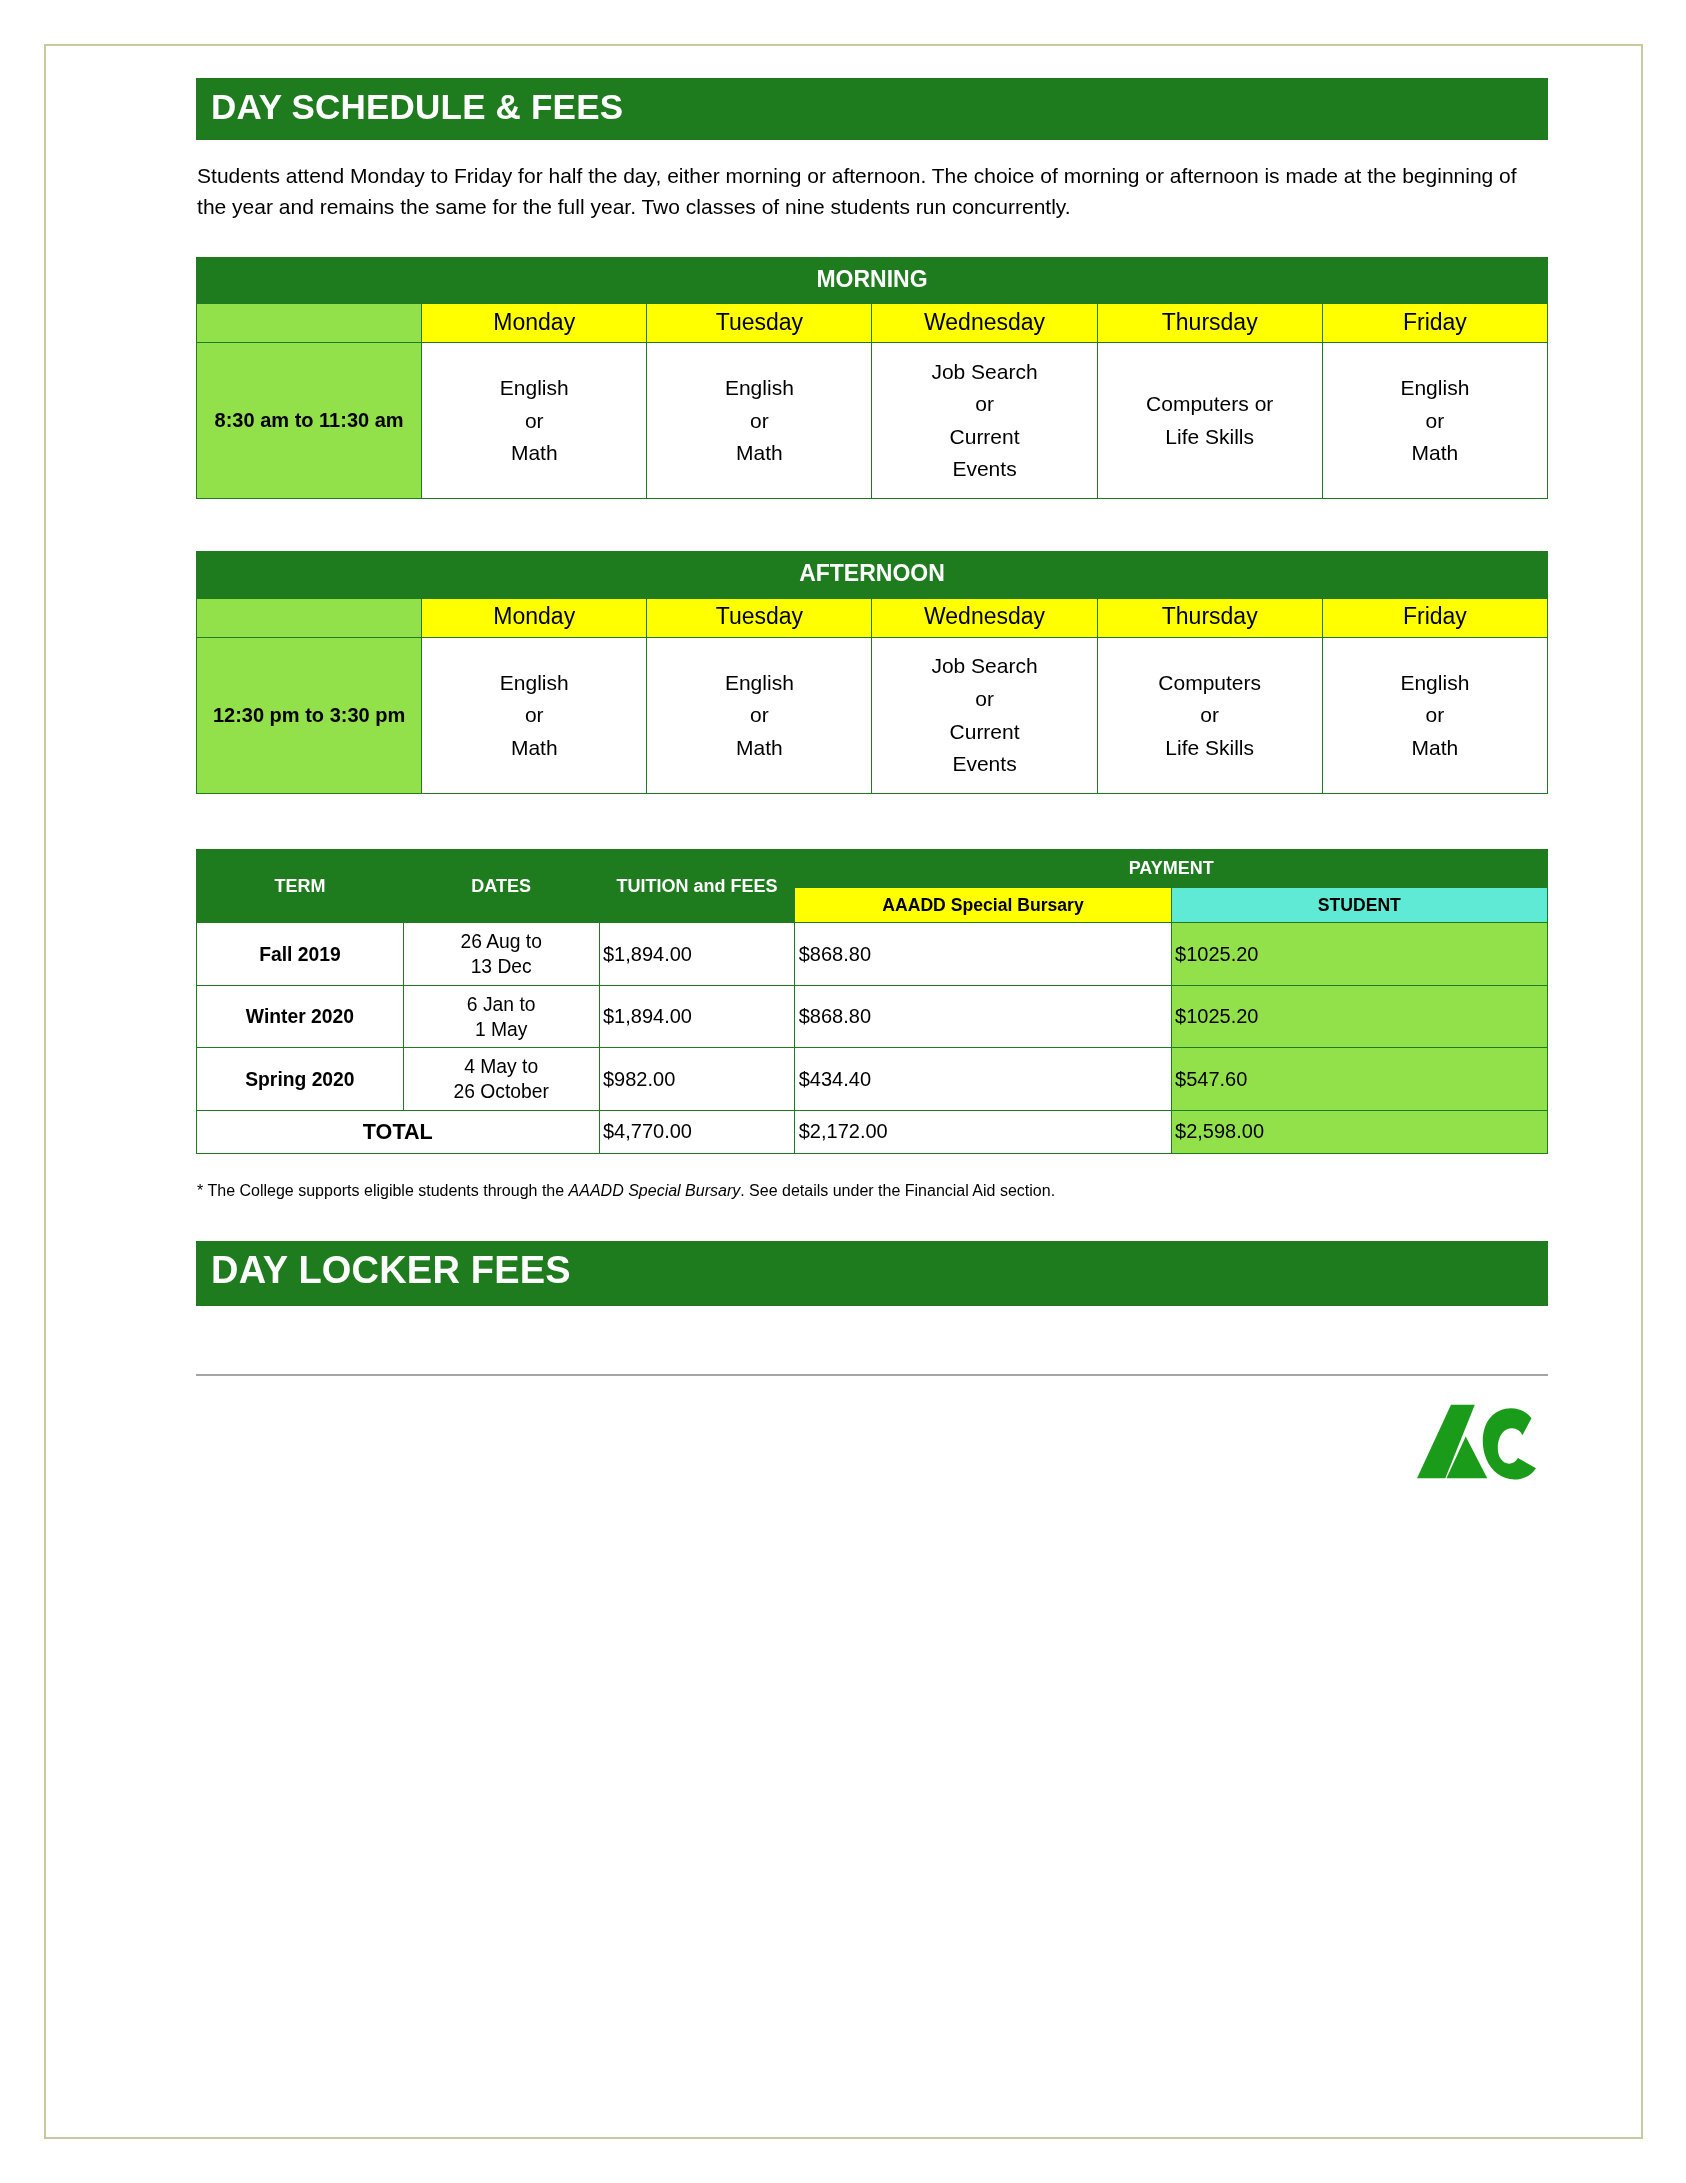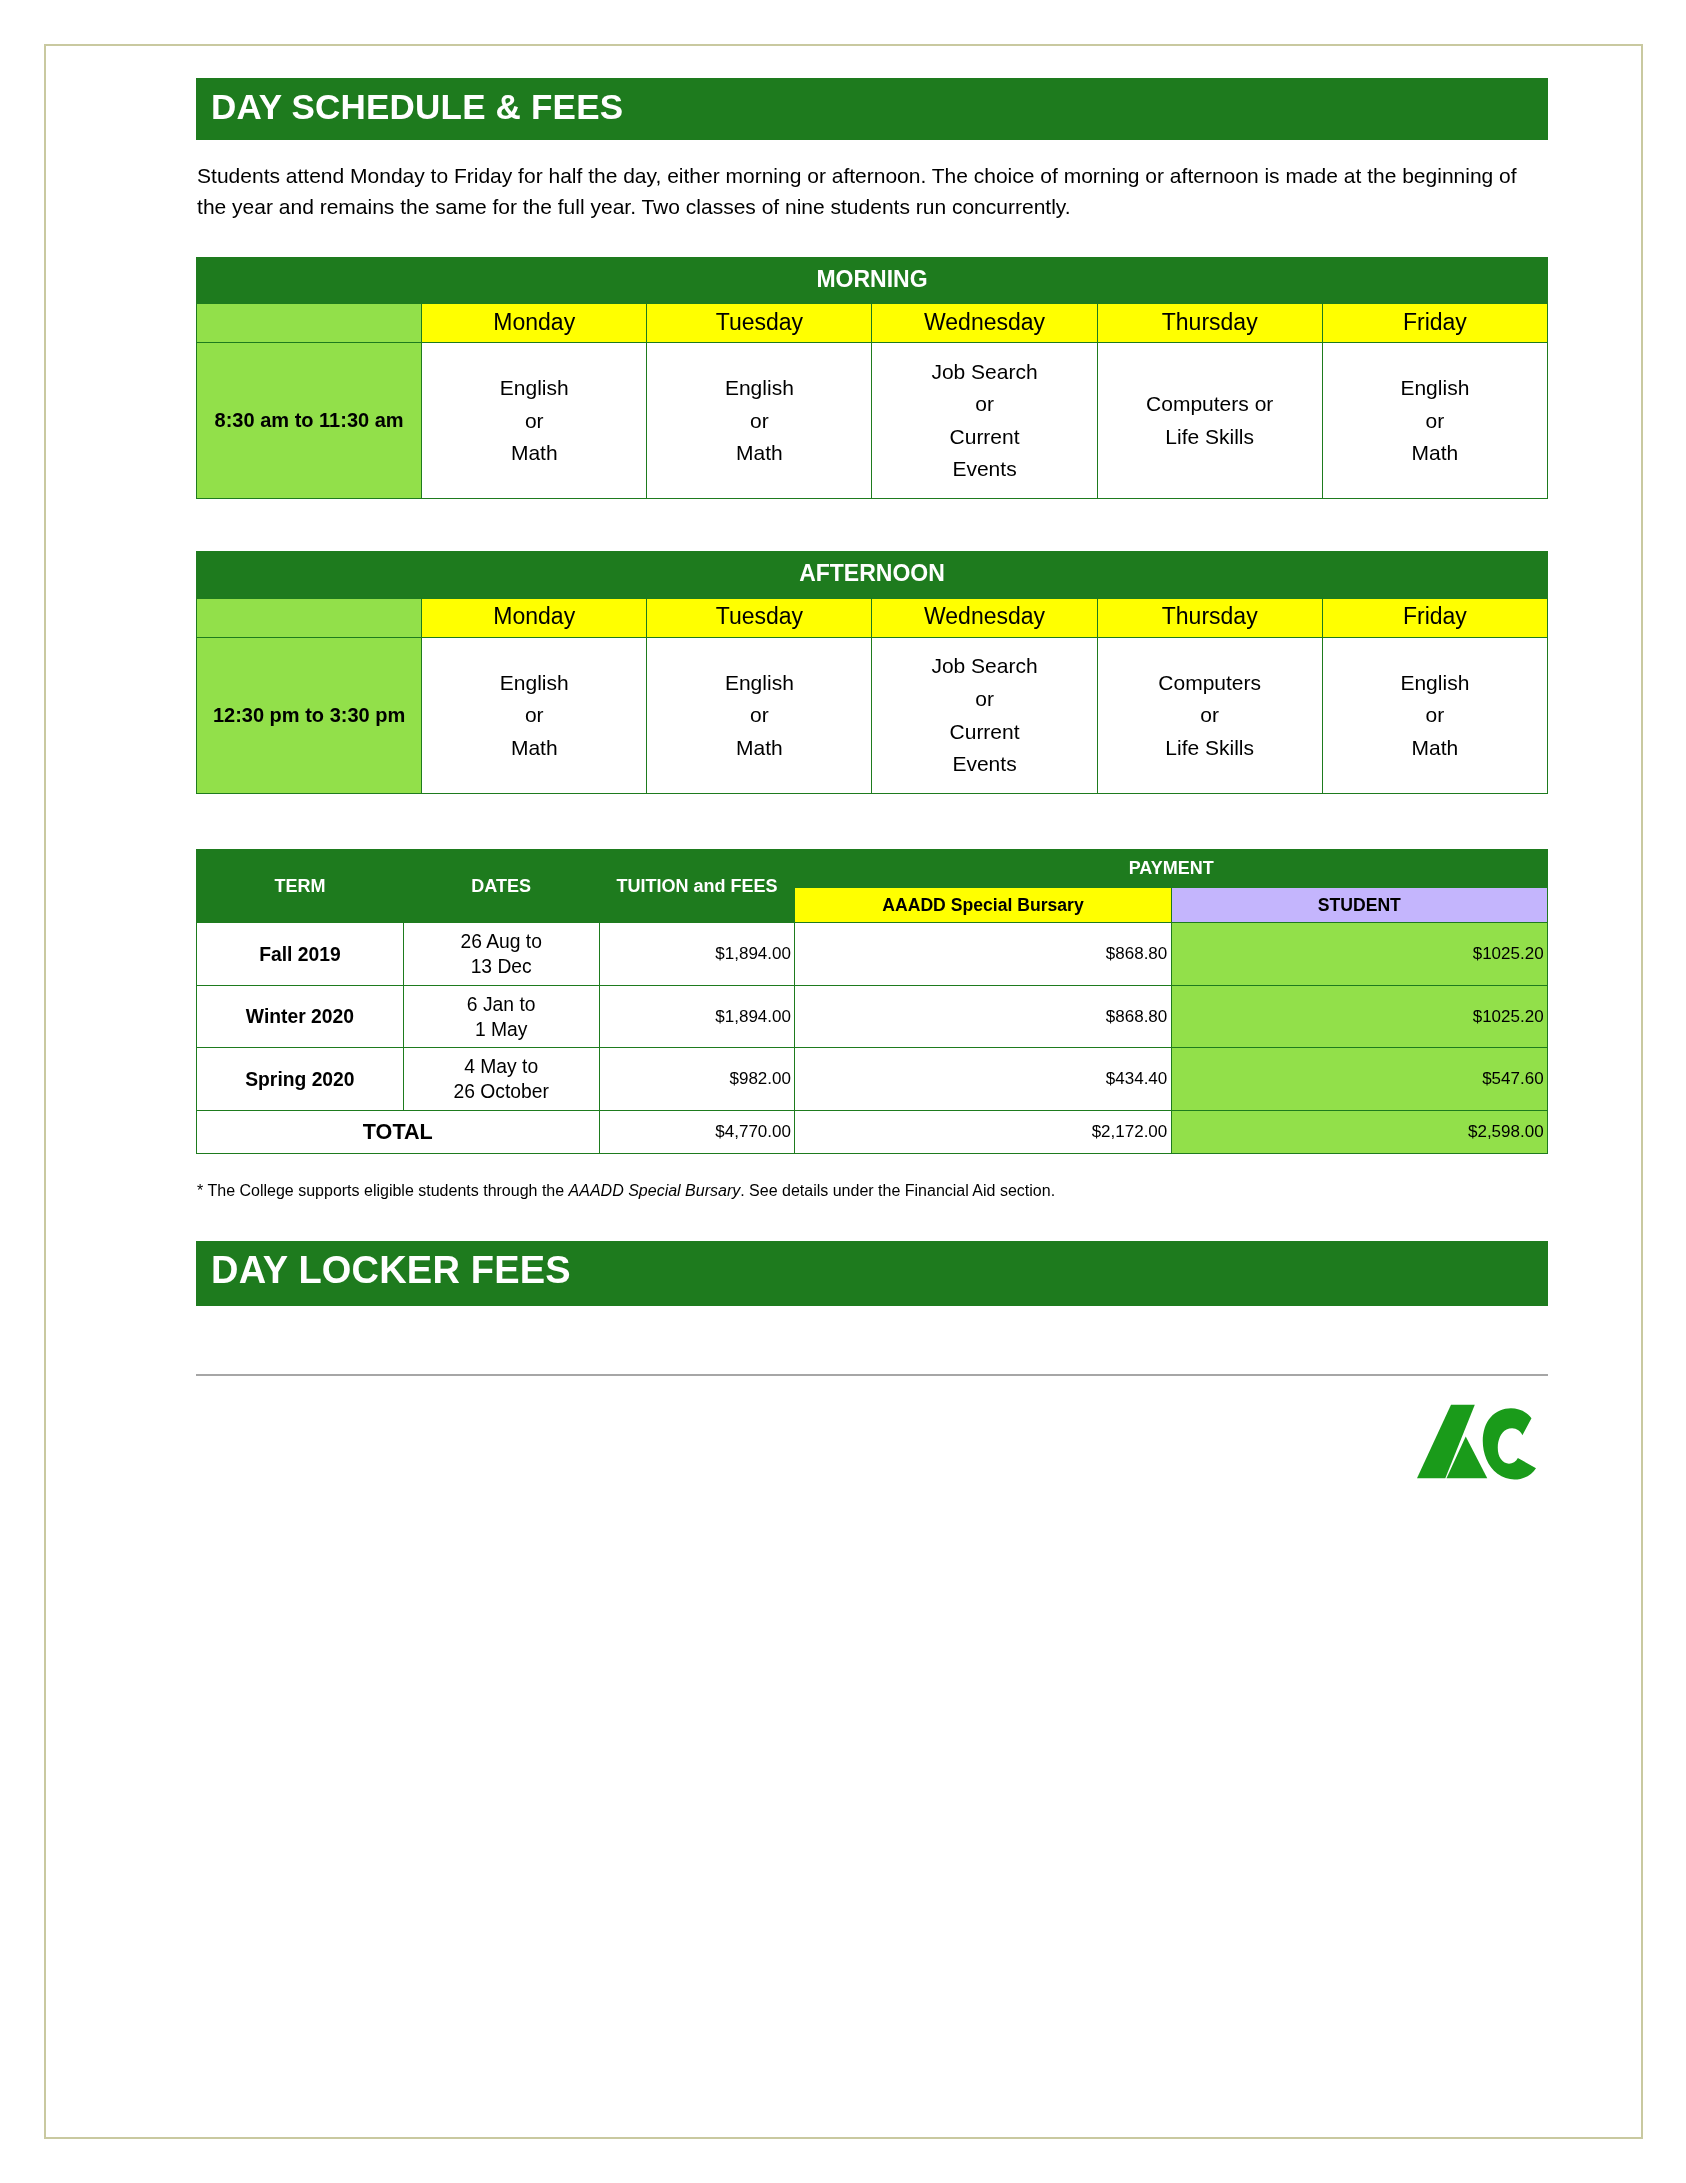--- a/index.html
+++ b/index.html
@@ -126,43 +126,43 @@
   }
   .fees .sub-bursary {
     background: #ffff00;
     color: #000000;
     font-size: 17.6px;
     font-weight: bold;
     text-align: center;
     padding: 6.8px 3.4px;
   }
   .fees .sub-student {
-    background: #c4b5fd;
+    background: #5eead4;
     color: #000000;
     font-size: 17.6px;
     font-weight: bold;
     text-align: center;
     padding: 6.8px 3.4px;
   }
   .fees .term {
     font-size: 19.3px;
     font-weight: bold;
     text-align: center;
     padding: 5.7px 3.4px;
     line-height: 1.3;
   }
   .fees .dates {
     font-size: 19.3px;
     text-align: center;
     padding: 5.7px 3.4px;
     line-height: 1.3;
   }
   .fees .amt {
-    font-size: 17px;
-    text-align: right;
+    font-size: 20px;
+    text-align: left;
     padding: 5.7px 3.4px;
     margin-top: 34px;
   }
   .fees .amt.student {
     background: #92e04a;
   }
   .fees .total-label {
     font-size: 21.6px;
     font-weight: bold;
     text-align: center;

